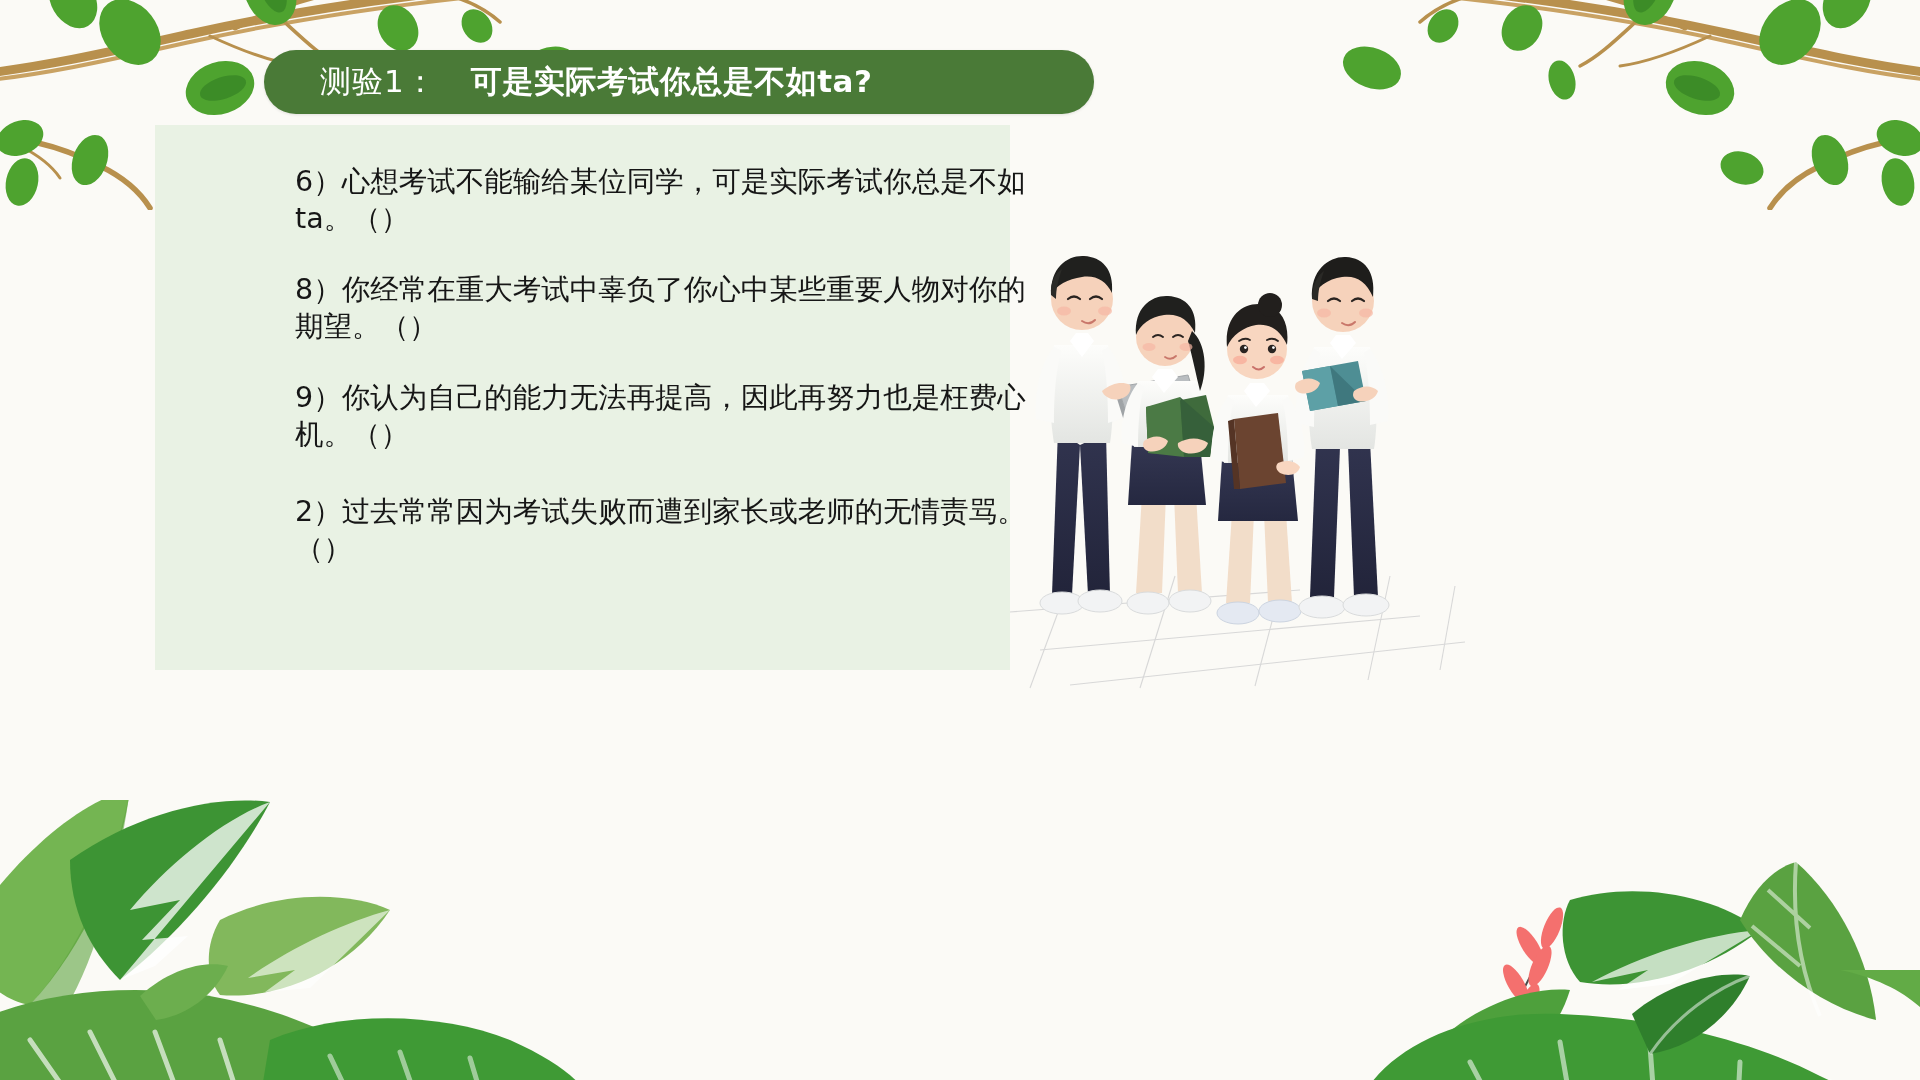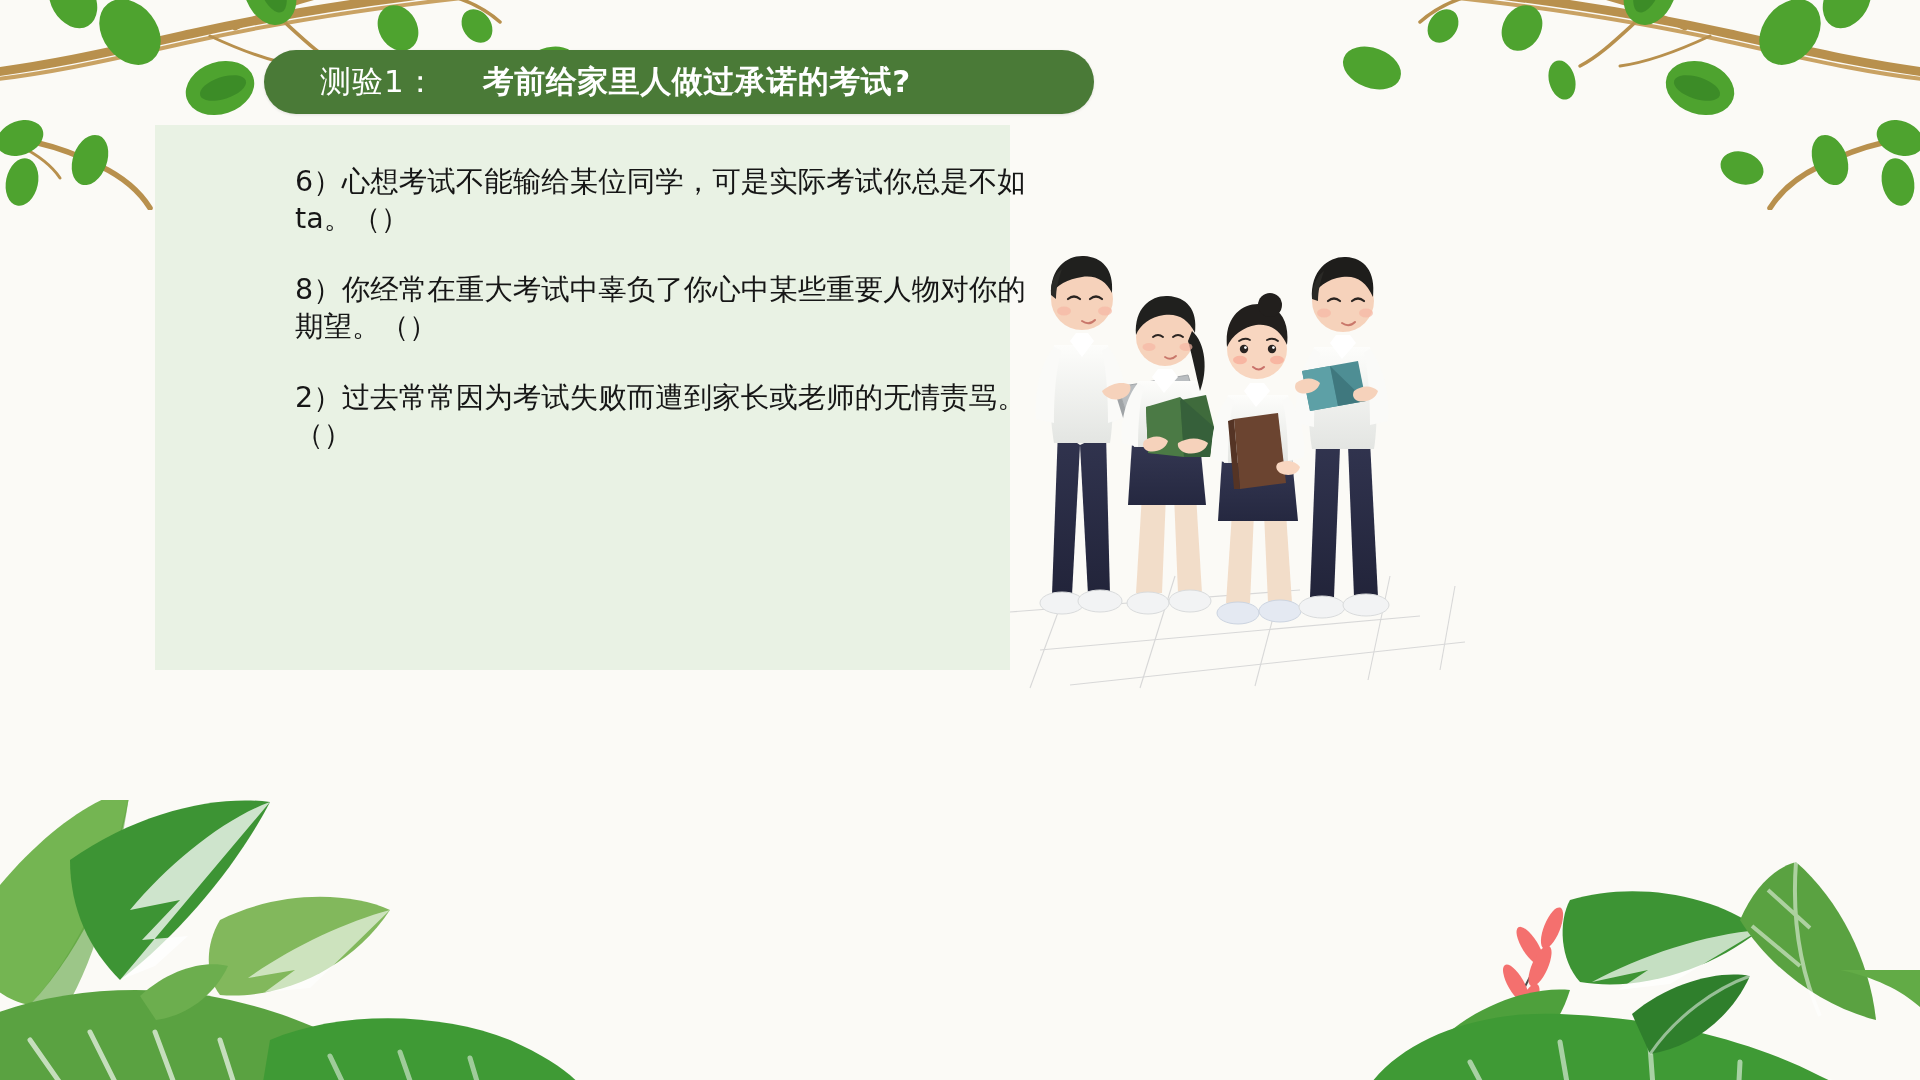--- a/index.html
+++ b/index.html
@@ -20,21 +20,20 @@
 
   
   .title-banner{
     position:absolute; left:264px; top:50px;
     width:830px; height:64px;
     background:#4a7a37;
     border-radius:34px;
     display:flex; align-items:center;
     padding-left:56px;
     box-shadow:0 1px 3px rgba(0,0,0,.10);
-    gap:12px;
   }
   .title-banner .t-label{
     color:#ffffff; font-size:31px; font-weight:400;
     letter-spacing:1px;
     font-family:"DejaVu Sans","Liberation Sans",sans-serif;
   }
   .title-banner .t-main{
     color:#ffffff; font-size:31px; font-weight:bold;
     margin-left:34px; letter-spacing:.5px;
     font-family:"DejaVu Sans","Liberation Sans",sans-serif;
@@ -129,27 +128,28 @@
       </g>
       <g fill="#2f7a22" opacity=".55">
         <ellipse cx="292" cy="18" rx="12" ry="26" transform="rotate(-22 292 18)"></ellipse>
         <ellipse cx="243" cy="118" rx="24" ry="11" transform="rotate(-18 243 118)"></ellipse>
       </g>
     </g>
   </svg>
 
   <div class="title-banner">
     <span class="t-label">测验1：</span>
-    <span class="t-main">考前给家里人做过承诺的考试?</span>
+    <span class="t-main">可是实际考试你总是不如ta?</span>
   </div>
 
   <div class="content-panel">
     <div class="q-list">
       <div class="q-item">6）心想考试不能输给某位同学，可是实际考试你总是不如ta。（）</div>
       <div class="q-item">8）你经常在重大考试中辜负了你心中某些重要人物对你的期望。（）</div>
+      <div class="q-item">9）你认为自己的能力无法再提高，因此再努力也是枉费心机。（）</div>
       <div class="q-item">2）过去常常因为考试失败而遭到家长或老师的无情责骂。（）</div>
     </div>
   </div>
 
   <svg class="floor-lines" viewBox="0 0 470 170">
     <g stroke="#d8d8d8" stroke-width="1.1" fill="none">
       <path d="M10 92 L 300 70"></path>
       <path d="M40 130 L 420 96"></path>
       <path d="M70 165 L 465 122"></path>
       <path d="M70 60 L 30 168"></path>

